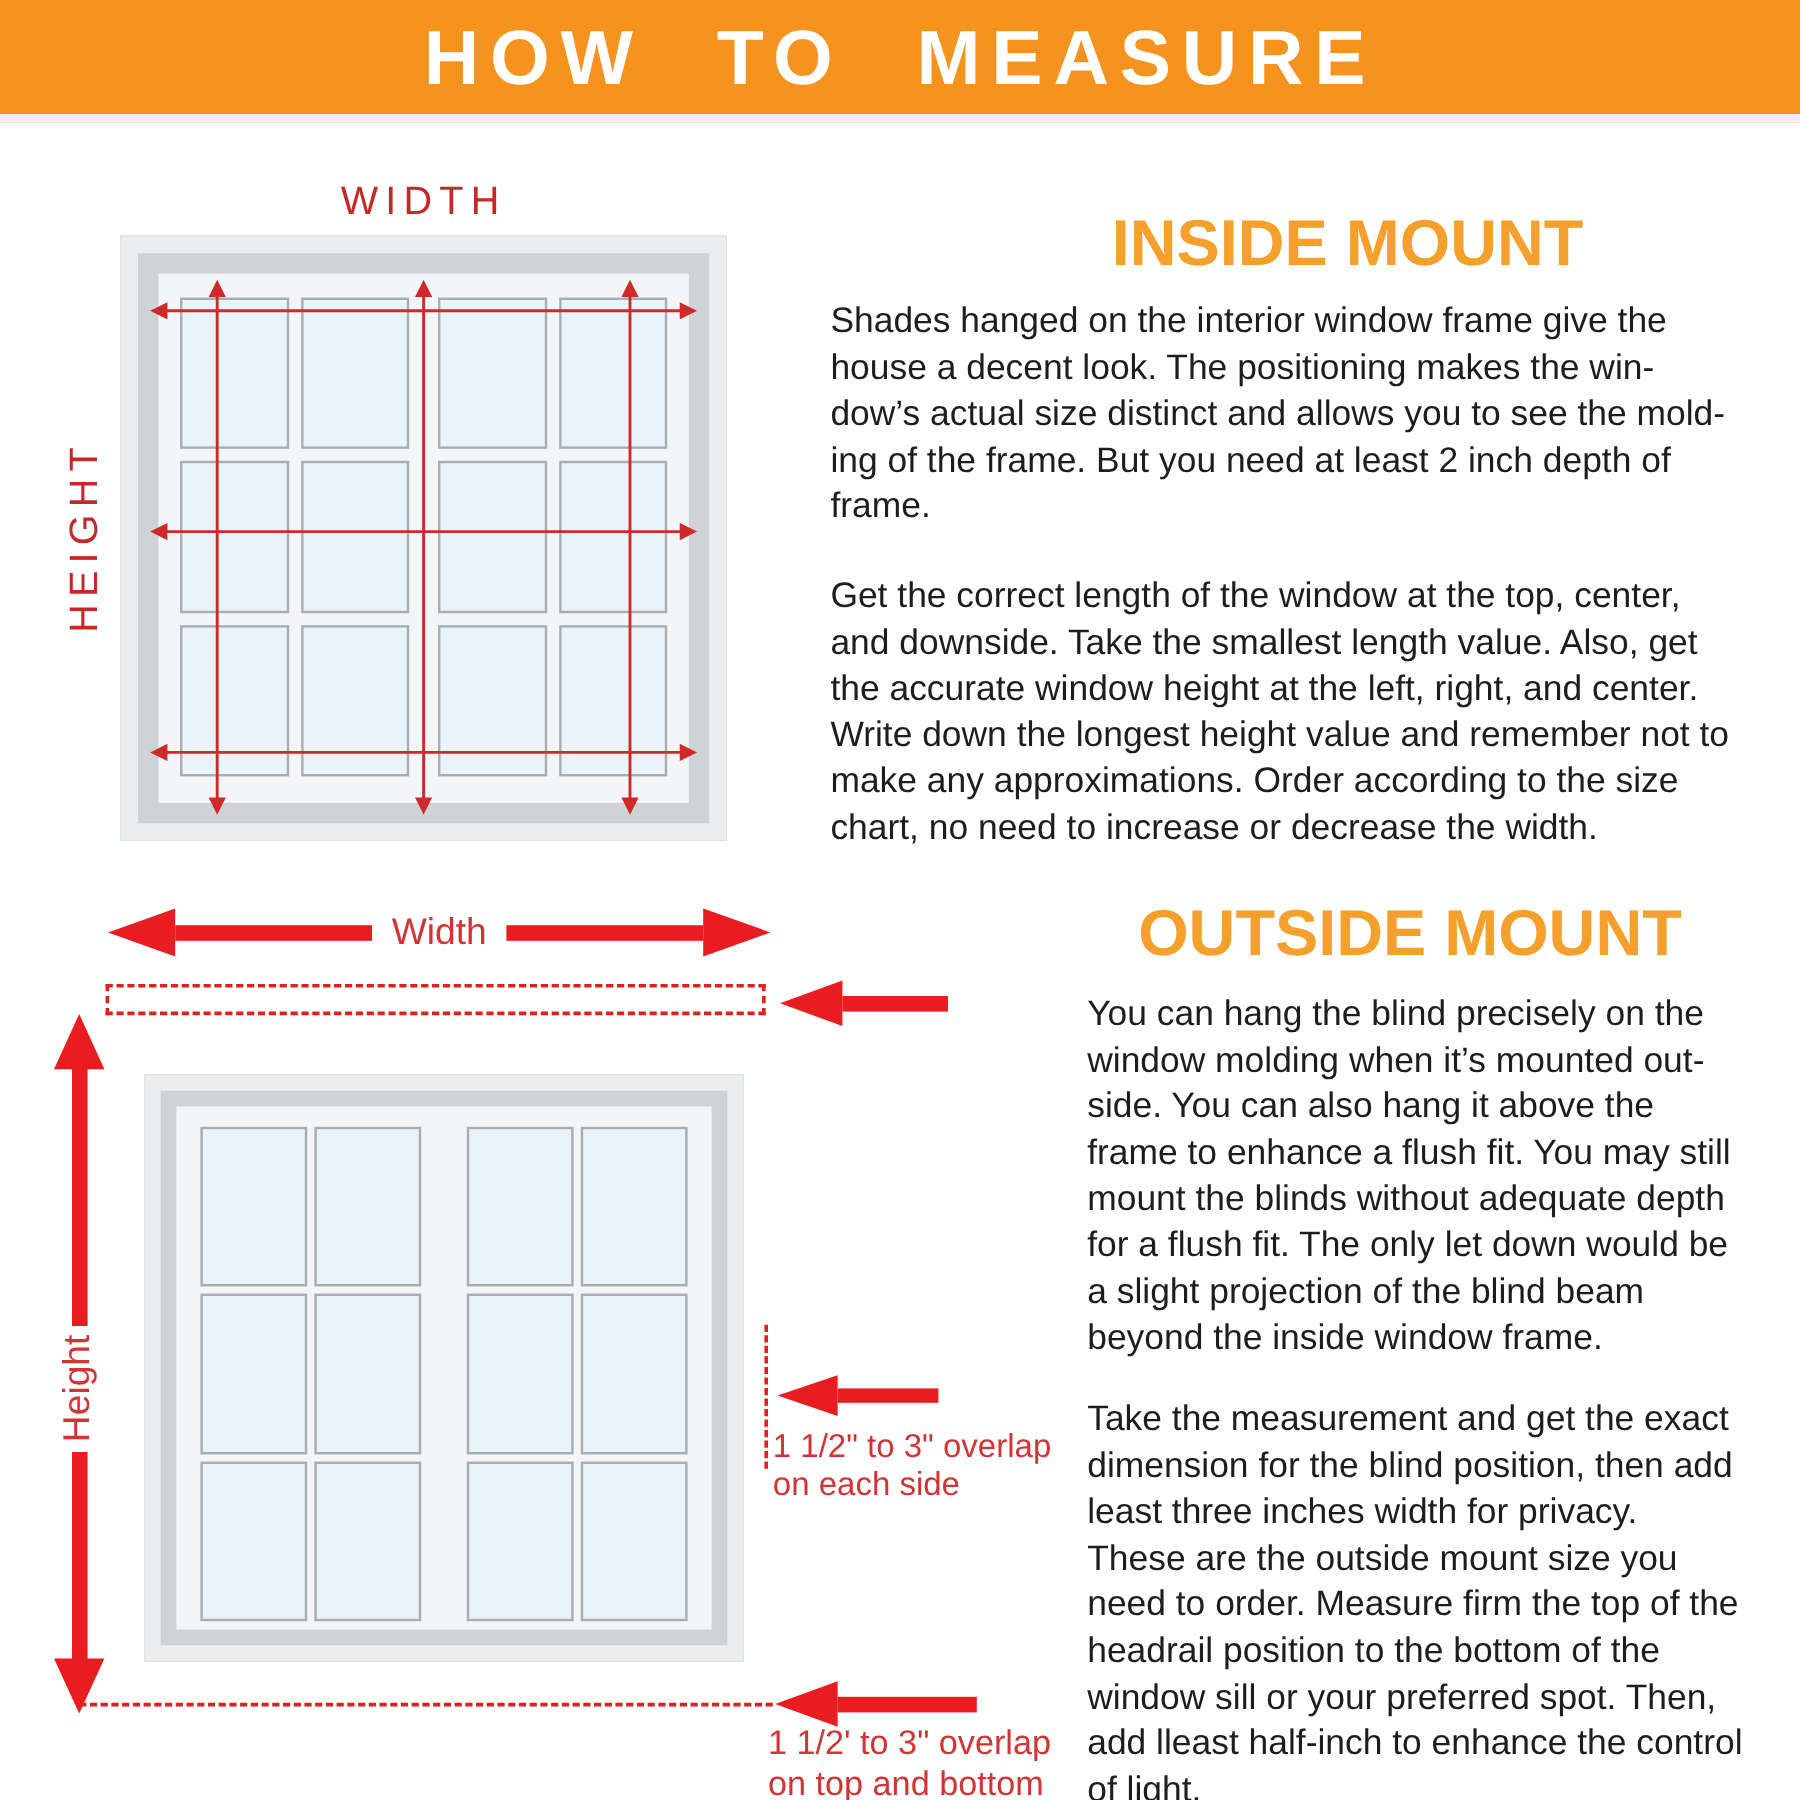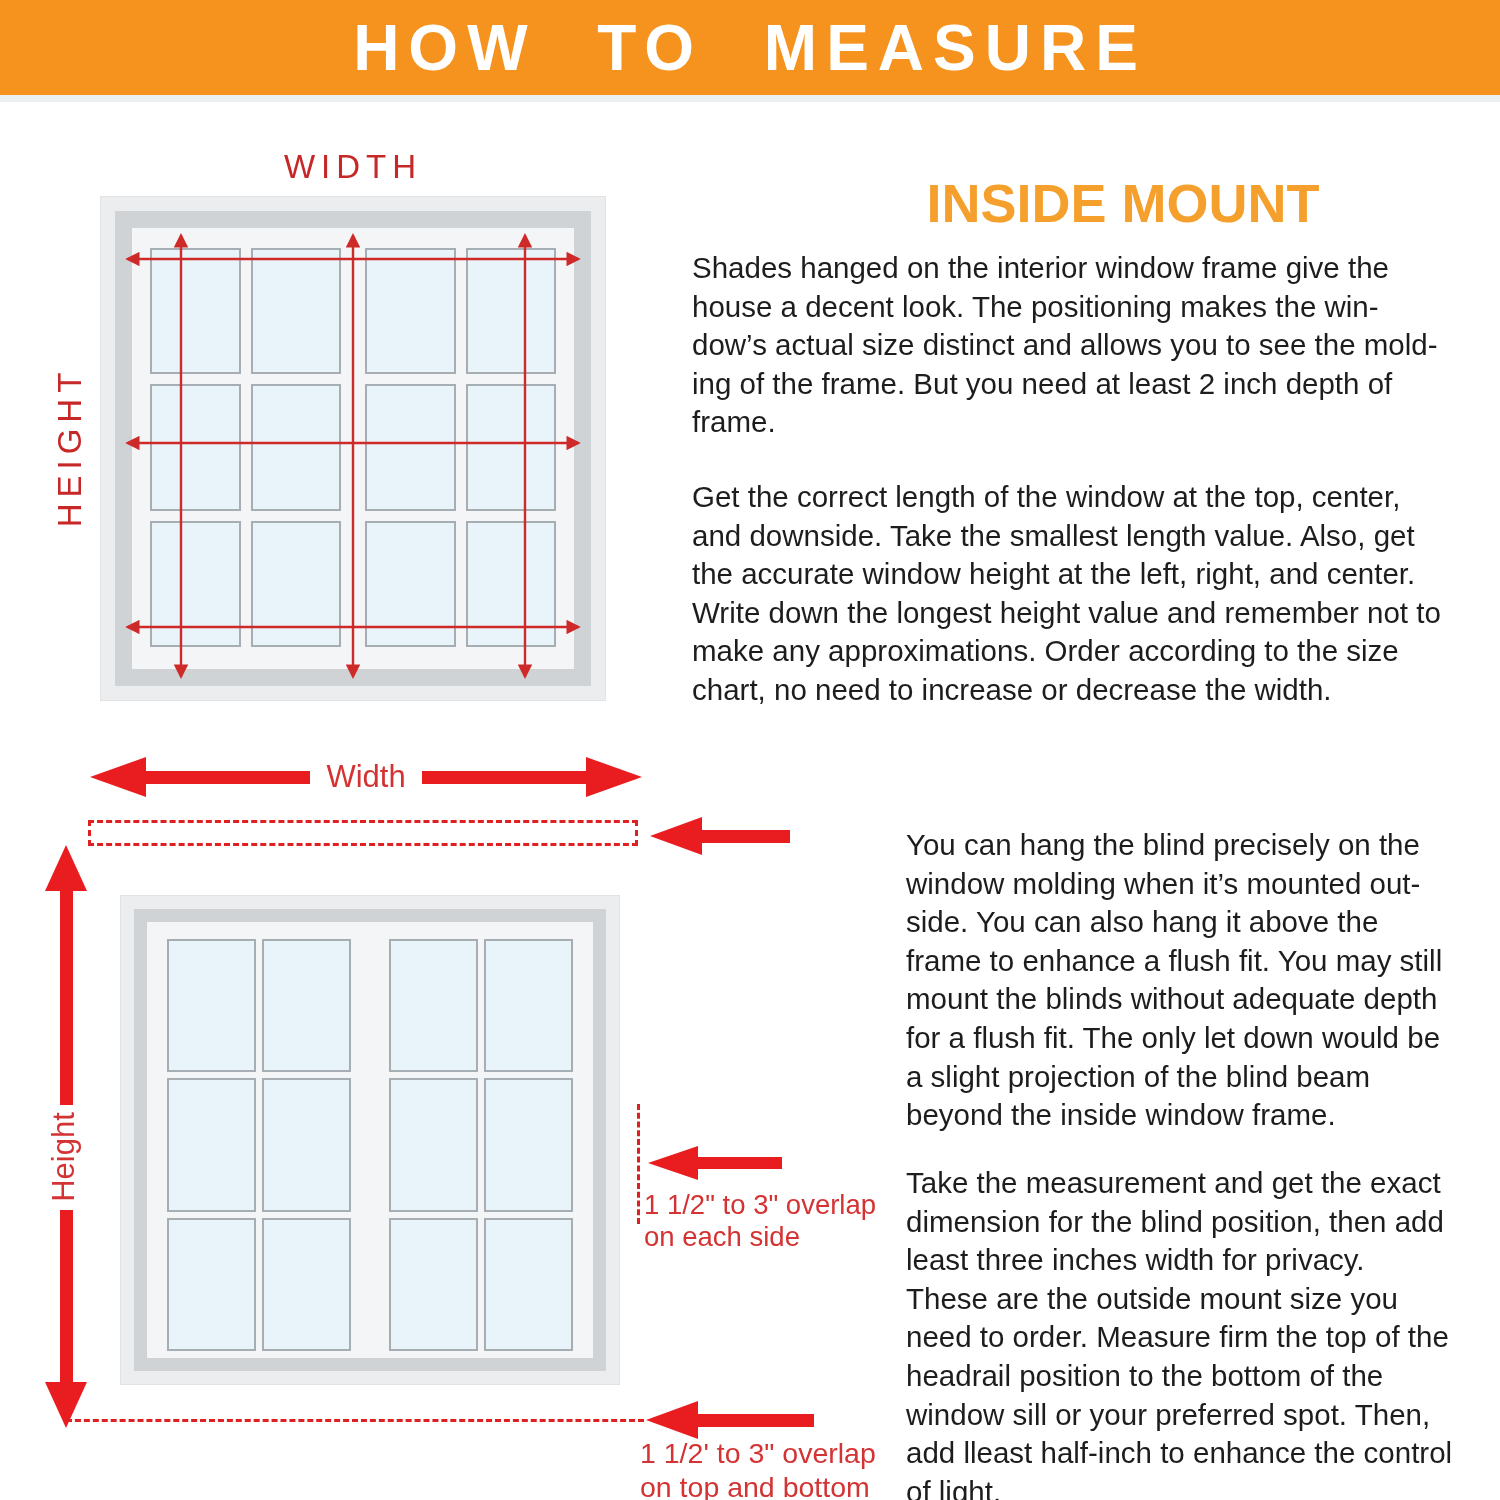--- a/index.html
+++ b/index.html
@@ -227,20 +227,21 @@
 dow’s actual size distinct and allows you to see the mold-
 ing of the frame. But you need at least 2 inch depth of
 frame.</div>
   <div class="body-par p-inside-2">Get the correct length of the window at the top, center,
 and downside. Take the smallest length value. Also, get
 the accurate window height at the left, right, and center.
 Write down the longest height value and remember not to
 make any approximations. Order according to the size
 chart, no need to increase or decrease the width.</div>
 
+  <div class="mount-heading outside-heading">OUTSIDE MOUNT</div>
   <div class="body-par p-outside-1">You can hang the blind precisely on the
 window molding when it’s mounted out-
 side. You can also hang it above the
 frame to enhance a flush fit. You may still
 mount the blinds without adequate depth
 for a flush fit. The only let down would be
 a slight projection of the blind beam
 beyond the inside window frame.</div>
   <div class="body-par p-outside-2">Take the measurement and get the exact
 dimension for the blind position, then add

